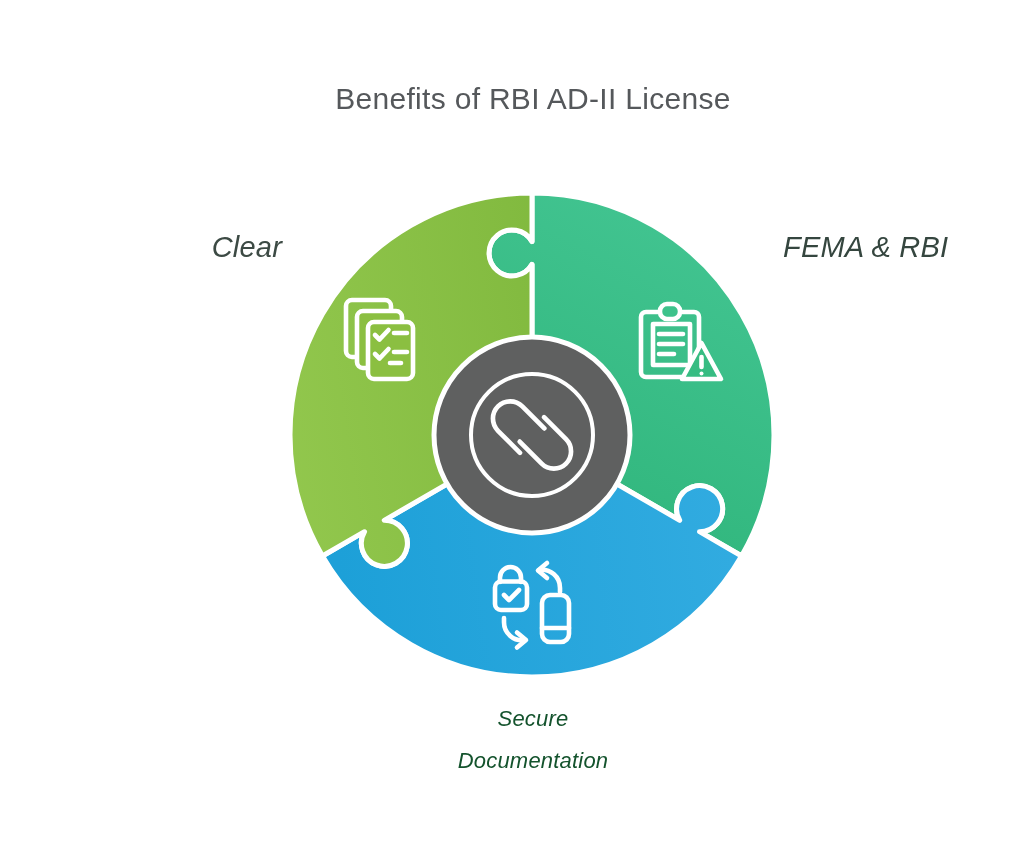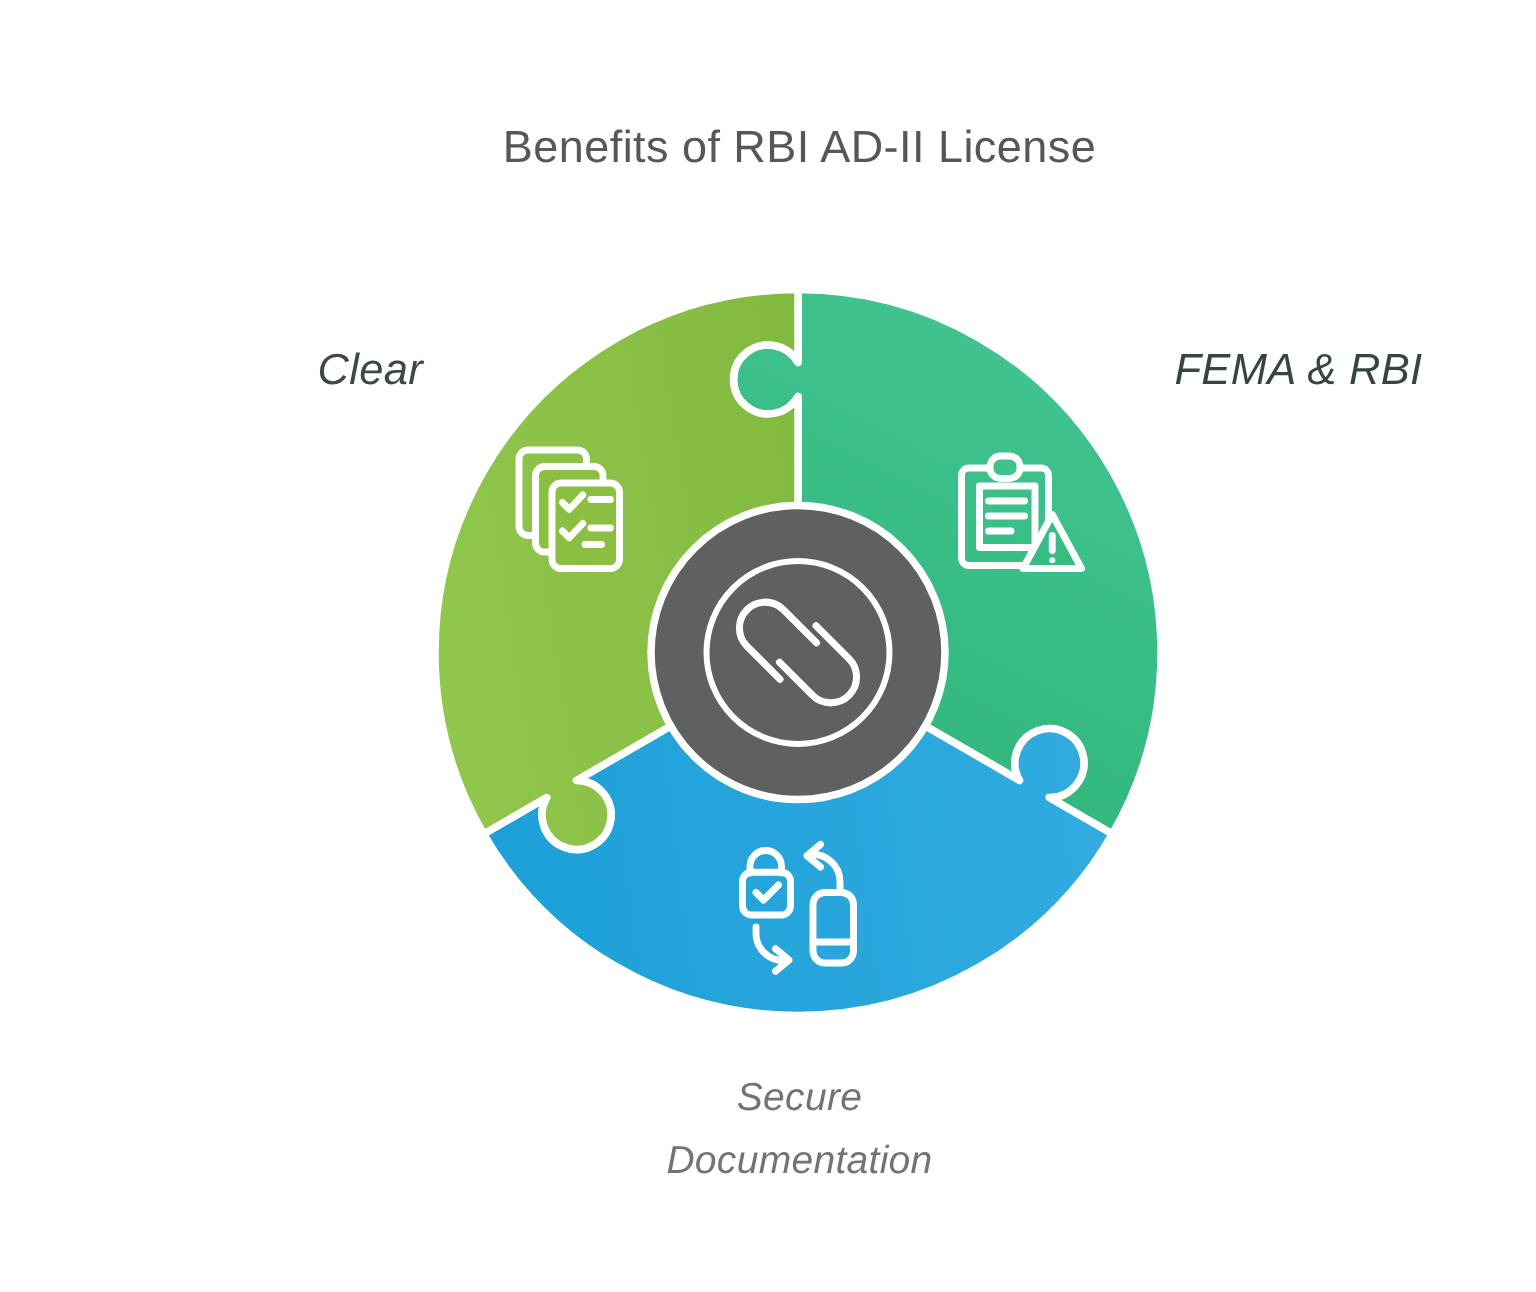--- a/index.html
+++ b/index.html
@@ -36,25 +36,24 @@
   }
   .label-right{
     left:783px;top:226px;
     text-align:center;
     color:#35463f;
   }
   .label-bottom{
     left:533px;top:698px;
     transform:translateX(-50%);
     text-align:center;
-    font-size:26px;
+    font-size:22px;
     line-height:42px;
-    color:#737373;
+    color:#14532d;
     white-space:nowrap;
-    margin-top:12px;
   }
 </style>
 </head>
 <body>
 
 <div class="stage">
 
   <div class="title">Benefits of RBI AD-II License</div>
 
   <svg class="diagram-svg" width="1024" height="861" viewBox="0 0 1024 861">

